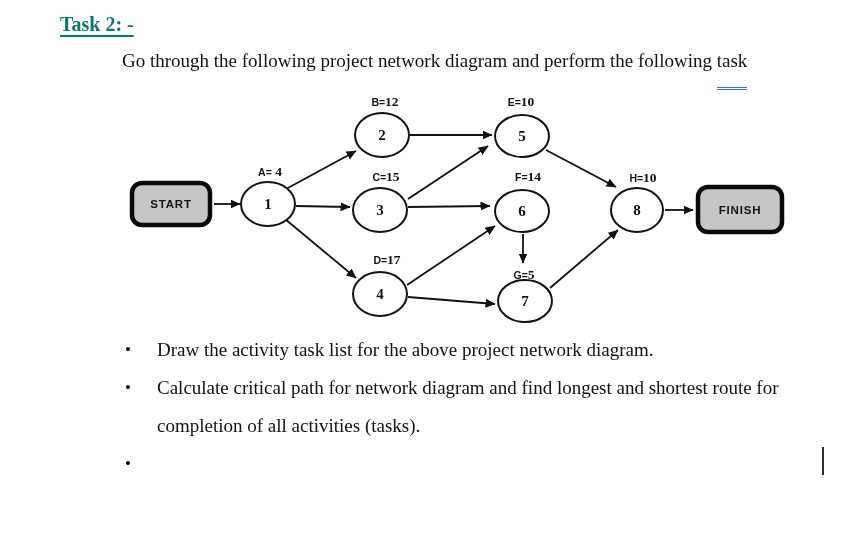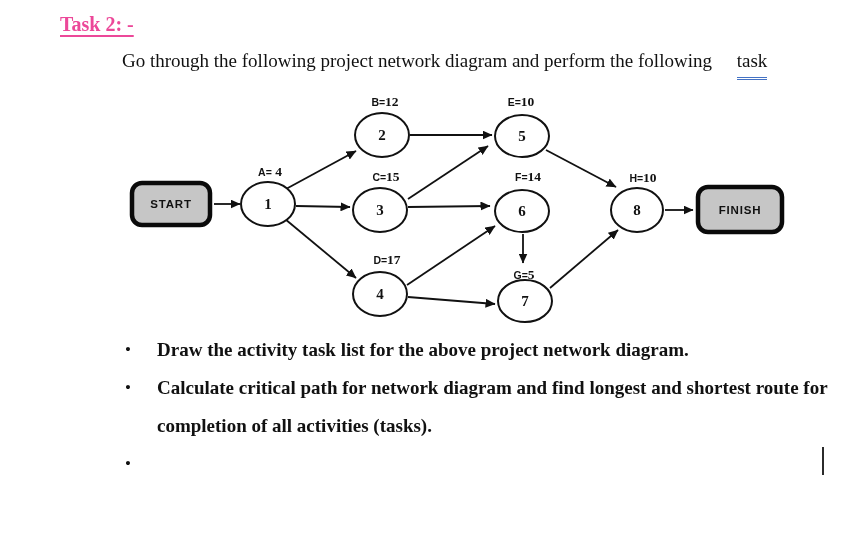--- a/index.html
+++ b/index.html
@@ -14,35 +14,34 @@
   }
   .doc-title {
     position: absolute;
     left: 60px;
     top: 13px;
     font-size: 20px;
     font-weight: bold;
     text-decoration: underline;
     text-underline-offset: 4px;
     text-decoration-thickness: 2px;
-    color: #ec4899;
+    color: #0f766e;
     white-space: nowrap;
   }
   .intro {
     position: absolute;
     left: 122px;
     top: 50px;
     font-size: 19px;
     white-space: nowrap;
     color: #111111;
   }
   .grammar-word {
     border-bottom: 3px double #4472c4;
-    padding-bottom: 6px;
-    margin-left: 20px;
+    padding-bottom: 16px;
   }
   .diagram-svg {
     position: absolute;
     left: 0;
     top: 0;
     pointer-events: none;
   }
   .edge { stroke: #111111; stroke-width: 1.8; }
   .node-ellipse { fill: #ffffff; stroke: #111111; stroke-width: 2; }
   .terminal-rect { fill: #c6c6c6; stroke: #0a0a0a; stroke-width: 4.5; }
@@ -82,21 +81,21 @@
     font-size: 19px;
     line-height: 38px;
     color: #111111;
   }
   .bullet-item { display: flex; align-items: flex-start; }
   .bullet-dot {
     width: 32px;
     flex: 0 0 32px;
     font-size: 17px;
   }
-  .bullet-text { max-width: 710px; font-weight: bold; }
+  .bullet-text { max-width: 710px; }
   .text-cursor {
     position: absolute;
     left: 822px;
     top: 447px;
     width: 2px;
     height: 28px;
     background: #2b2b2b;
   }
 </style>
 </head>

